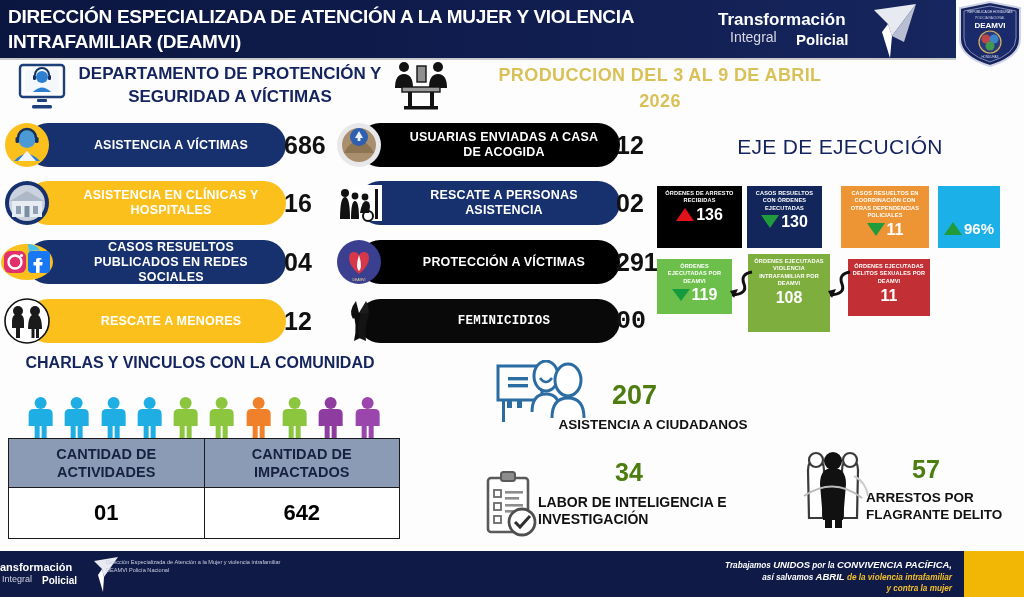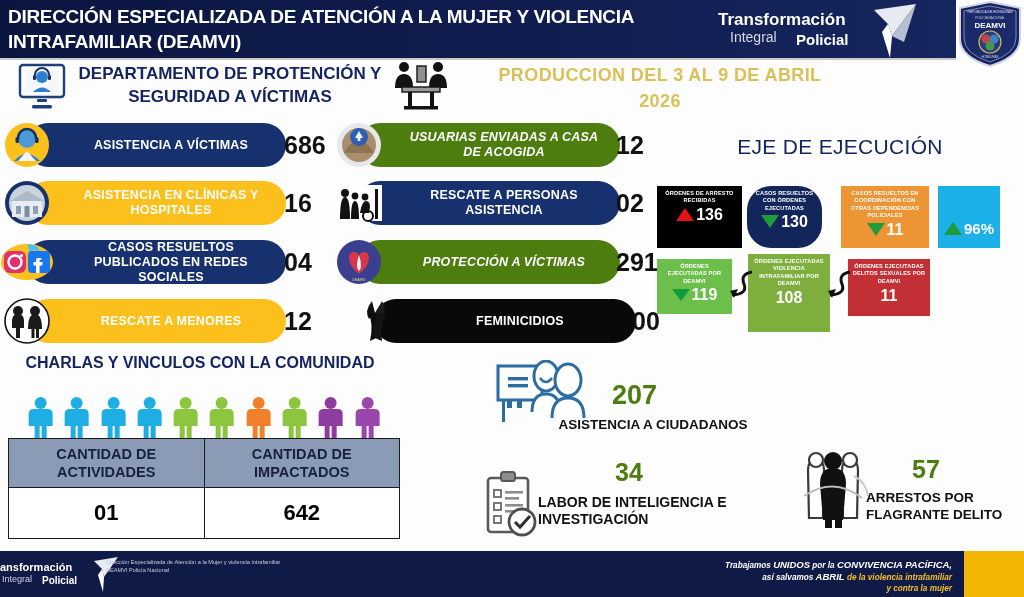--- a/index.html
+++ b/index.html
@@ -49,21 +49,21 @@
   .pill{
     position:absolute;left:26px;top:2px;height:44px;border-radius:24px;
     display:flex;align-items:center;justify-content:center;text-align:center;
     padding:0 14px 0 44px;box-sizing:border-box;
   }
   .pill span{font-weight:bold;font-size:12.5px;line-height:15px;letter-spacing:0.2px;}
   .pill.navy{background:#17306e;}
   .pill.navy span{color:#ffffff;}
   .pill.yellow{background:#fbc01c;}
   .pill.yellow span{color:#ffffff;}
-  .pill.cyan{background:#4d7c0f;font-style:italic;}
+  .pill.cyan{background:#000000;}
   .pill.cyan span{color:#ffffff;}
   .pill.black{background:#090909;}
   .pill.black span{color:#ffffff;}
   .pill-ico{
     position:absolute;left:0;top:0;width:54px;height:48px;z-index:3;
   }
   .pill-val{
     position:absolute;font-weight:bold;font-size:25px;color:#111;
     top:10px;text-align:left;
   }
@@ -289,21 +289,21 @@
     </div>
     <svg class="pill-ico" viewBox="0 0 54 48">
       <circle cx="27" cy="24" r="22" fill="#3b3f8f"></circle>
       <path d="M27 36 q-10 -8 -10 -16 q0 -6 5 -6 q4 0 5 4 q1 -4 5 -4 q5 0 5 6 q0 8 -10 16 z" fill="#d8374a"></path>
       <path d="M27 17 q-2 6 -2 11 q0 3 2 5 q2 -2 2 -5 q0 -5 -2 -11 z" fill="#f4f6fa"></path>
       <text x="27" y="43" text-anchor="middle" font-size="3.4" fill="#e9d9a5" font-family="Liberation Sans, sans-serif">DEAMVI</text>
     </svg>
     <div class="pill-val" style="left:284px;">291</div>
   </div>
 
-  <div class="pill-row" style="left:348px;top:297px;width:330px;">
+  <div class="pill-row" style="left:332px;top:297px;width:330px;font-family:Liberation Mono, monospace;">
     <div class="pill black" style="width:262px;">
       <span>FEMINICIDIOS</span>
     </div>
     <svg class="pill-ico" viewBox="0 0 54 48">
       <path d="M24 4 q-8 10 -3 18 l6 -6 z" fill="#101010"></path>
       <path d="M34 4 q6 10 -1 18 l-6 -6 z" fill="#1c1c1c"></path>
       <path d="M20 16 q6 10 2 28 l8 -4 q4 -16 -2 -24 z" fill="#0c0c0c"></path>
       <path d="M38 16 q-6 12 -4 28 l-7 -3 q-3 -16 3 -25 z" fill="#141414"></path>
     </svg>
     <div class="pill-val" style="left:284px;">00</div>
@@ -312,21 +312,21 @@
   <div class="eje-title">EJE DE EJECUCIÓN</div>
 
   <div class="kbox" style="left:657px;top:186px;width:85px;height:62px;background:#000000;">
     <div class="klab" style="color:#ffffff;">ÓRDENES DE ARRESTO RECIBIDAS</div>
     <div class="krow">
       <div class="tri-up" style="border-bottom:13px solid #e2121a;"></div>
       <div class="kval" style="color:#ffffff;">136</div>
     </div>
   </div>
 
-  <div class="kbox" style="left:747px;top:186px;width:75px;height:62px;background:#12265c;border-radius:24px;">
+  <div class="kbox" style="left:747px;top:186px;width:75px;height:62px;background:#12265c;">
     <div class="klab" style="color:#ffffff;">CASOS RESUELTOS CON ÓRDENES EJECUTADAS</div>
     <div class="krow">
       <div class="tri-dn" style="border-top:13px solid #1f9b3c;"></div>
       <div class="kval" style="color:#ffffff;">130</div>
     </div>
   </div>
 
   <div class="kbox" style="left:841px;top:186px;width:88px;height:62px;background:#ed9434;">
     <div class="klab" style="color:#ffffff;">CASOS RESUELTOS EN COORDINACIÓN CON OTRAS DEPENDENCIAS POLICIALES</div>
     <div class="krow">

